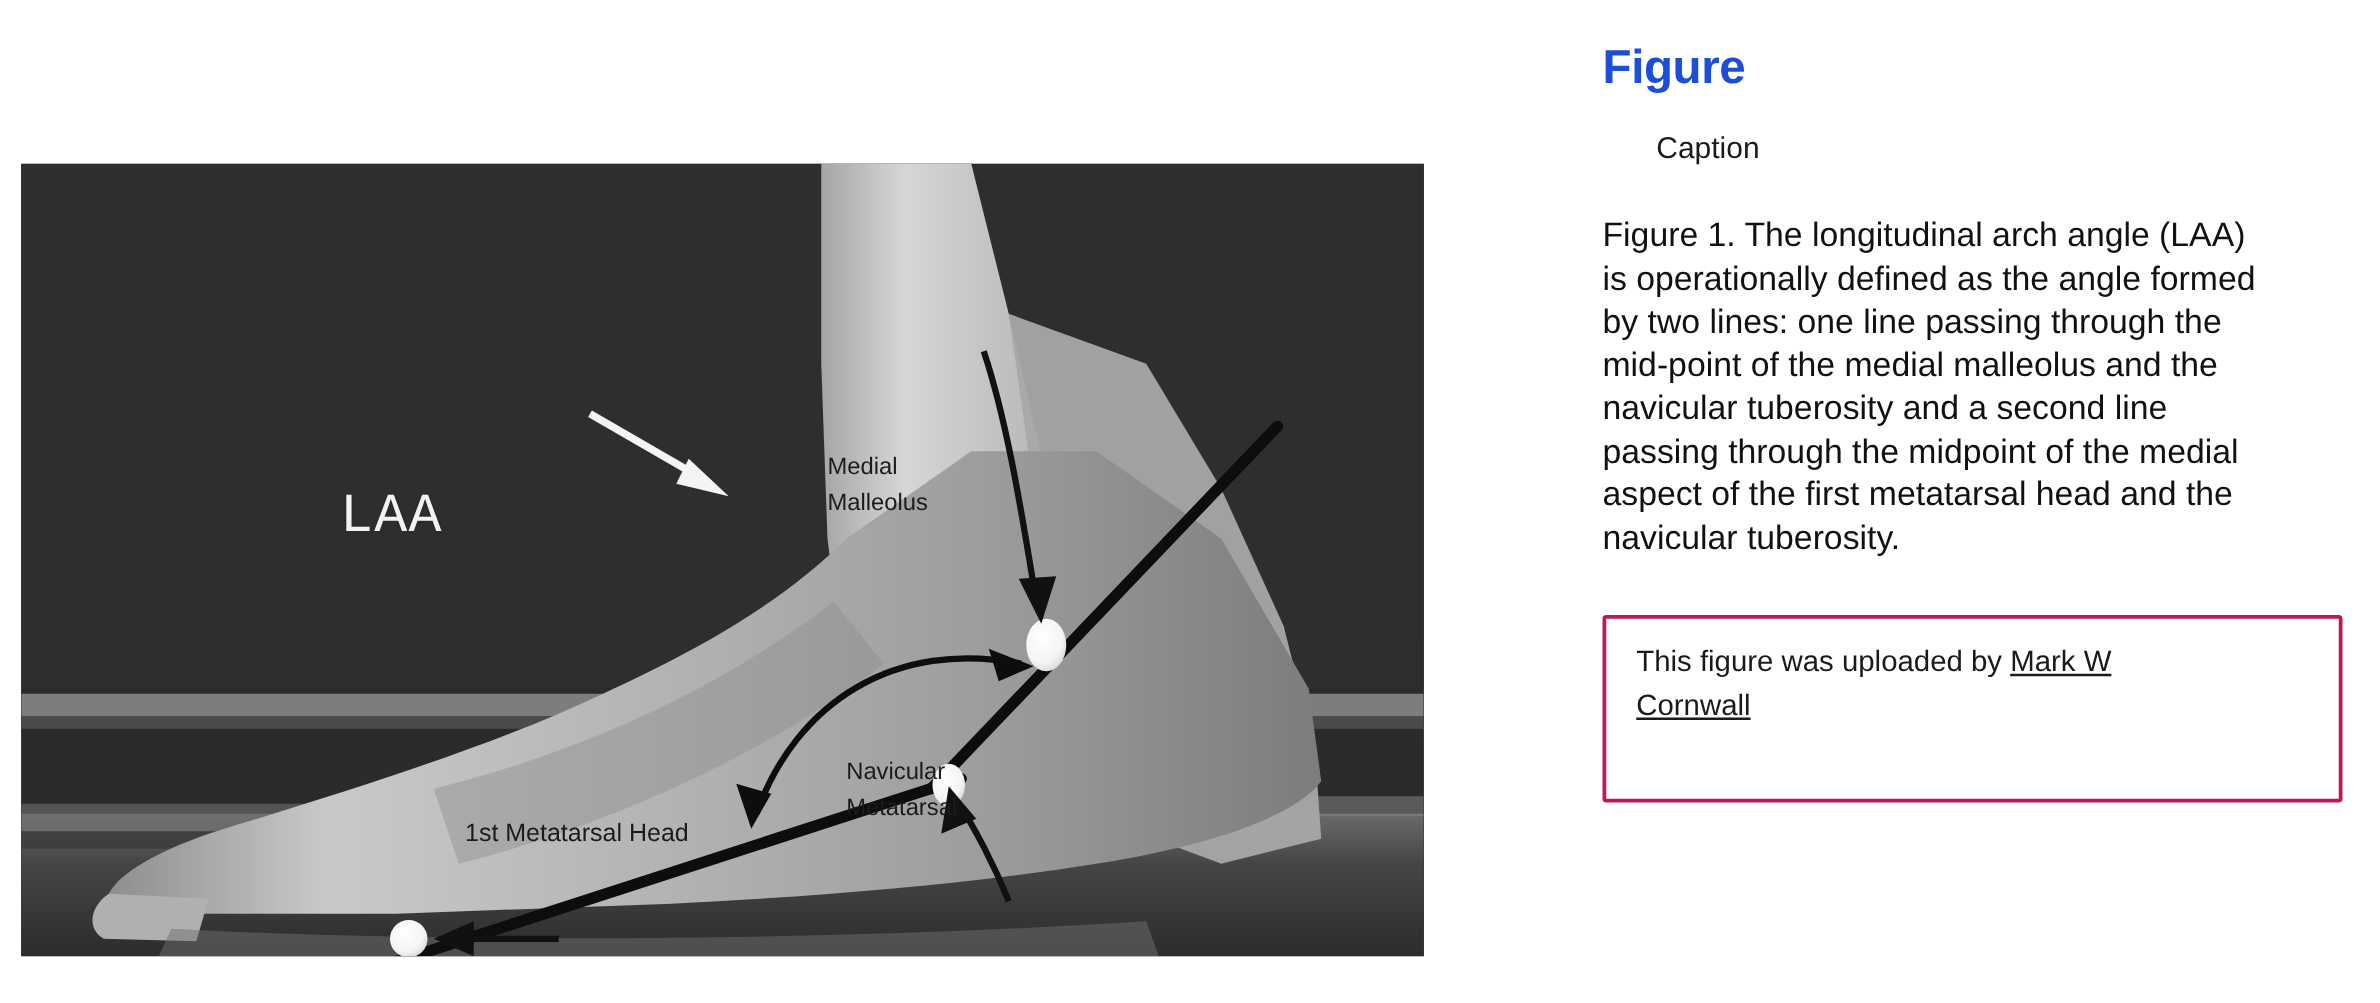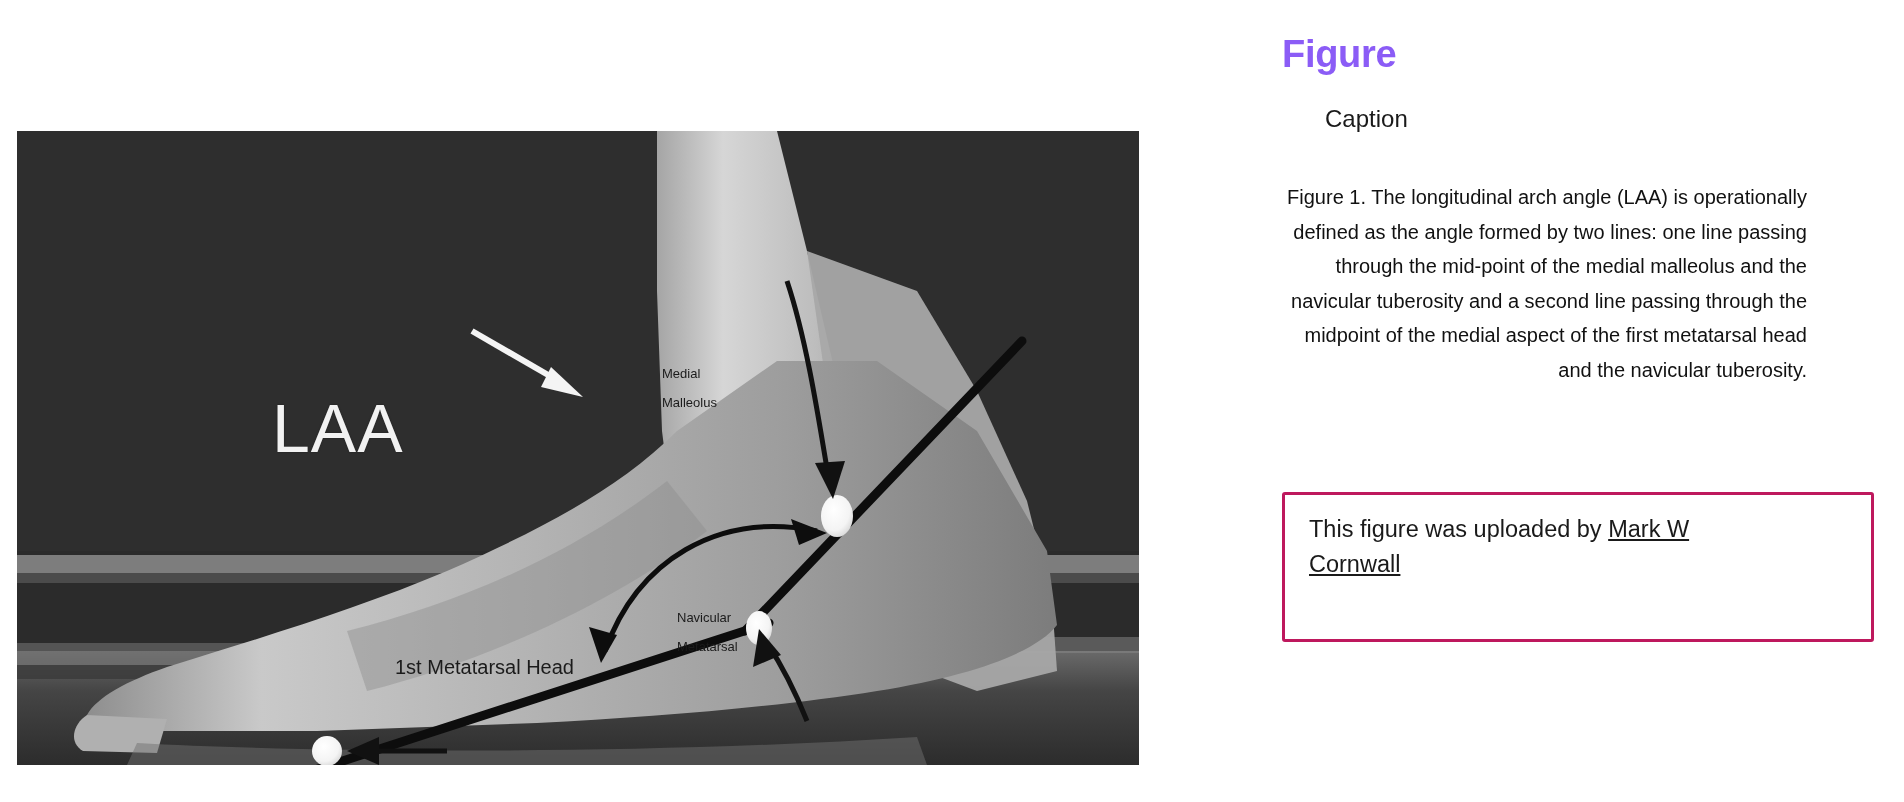--- a/index.html
+++ b/index.html
@@ -57,69 +57,68 @@
   
   .ann {
     position: absolute;
     white-space: nowrap;
     pointer-events: none;
   }
   .ann-laa {
     left: 255px;
     top: 258px;
     color: #f2f2f2;
-    font-size: 68px;
+    font-size: 44px;
     letter-spacing: 1px;
-    font-family: Liberation Sans, sans-serif;
+    font-family: Liberation Mono, monospace;
     text-shadow: 0 0 2px rgba(0,0,0,.35);
   }
   .ann-dark {
     color: #1b1b1b;
-    font-size: 13px;
+    font-size: 19px;
     line-height: 29px;
     font-family: "Liberation Sans", sans-serif;
   }
   .ann-mm   { left: 645px; top: 228px; }
   .ann-nt   { left: 660px; top: 472px; }
-  .ann-mh   { left: 355px; top: 522px; font-size: 20px; margin-left: 23px; }
+  .ann-mh   { left: 355px; top: 522px; font-size: 20px; }
 
   
   .caption-pane {
     position: absolute;
     left: 1268px;
     top: 0;
     width: 636px;
     height: 802px;
   }
   .fig-title {
     position: absolute;
     left: 14px;
     top: 8px;
     font-size: 38px;
     font-weight: bold;
-    color: #8b5cf6;
+    color: #1d4ed8;
     letter-spacing: -0.3px;
   }
   .caption-label {
     position: absolute;
     left: 14px;
     top: 105px;
     font-size: 24px;
     color: #1a1a1a;
     margin-left: 43px;
   }
   .caption-body {
     position: absolute;
     left: 14px;
-    top: 160px;
+    top: 144px;
     width: 525px;
-    font-size: 20px;
+    font-size: 27px;
     line-height: 34.5px;
     color: #111111;
-    text-align: right;
   }
 
   .upload-box {
     position: absolute;
     left: 14px;
     top: 492px;
     width: 592px;
     height: 150px;
     border: 3px solid #be185d;
     border-radius: 3px;

